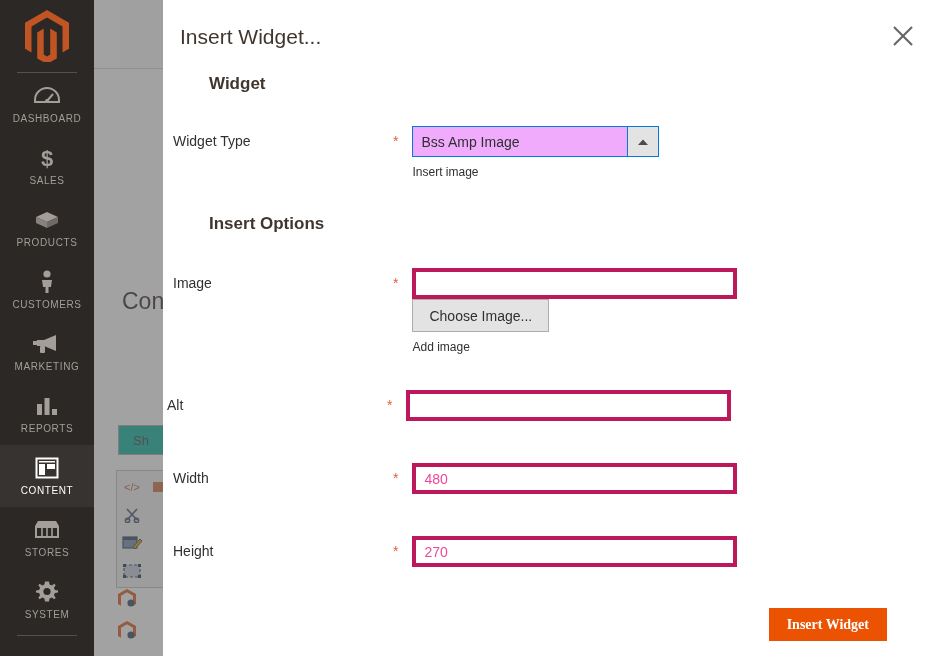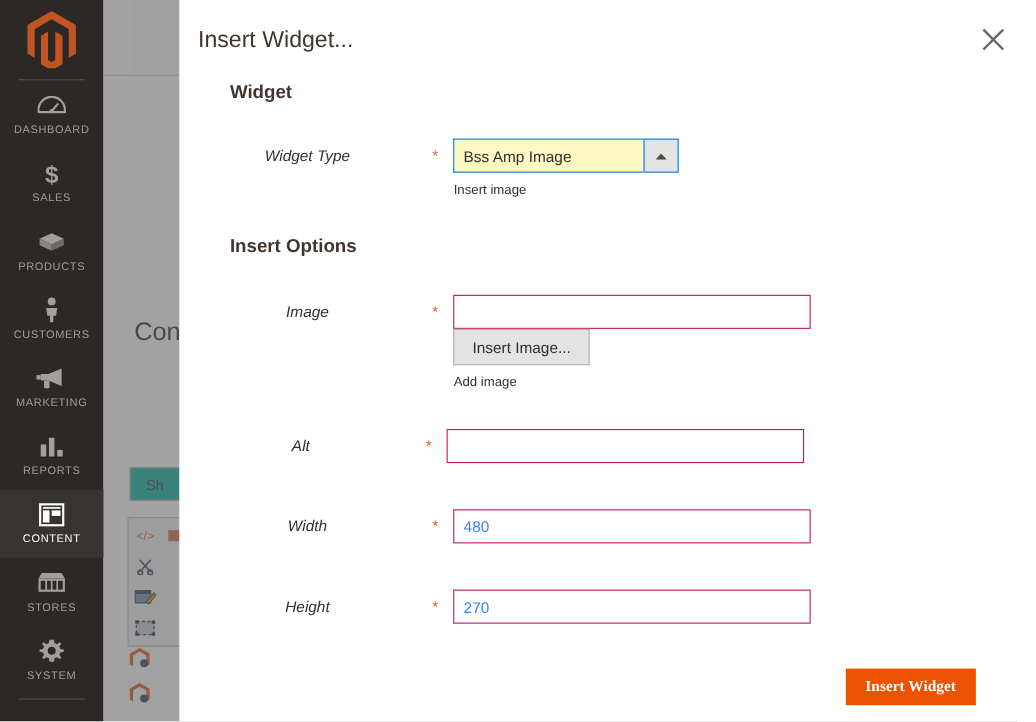--- a/index.html
+++ b/index.html
@@ -119,52 +119,52 @@
     font-size: 17px; font-weight: bold; color: #41362f;
   }
   #widget-heading { position: absolute; left: 46px; top: 74px; }
   #options-heading { position: absolute; left: 46px; top: 214px; }
 
   .field-row {
     position: absolute;
     display: flex; align-items: flex-start;
   }
   .field-label {
-    width: 213px; text-align: center;
+    width: 213px; text-align: left;
     font-size: 14px; color: #303030;
-    padding-top: 7px; white-space: nowrap; font-style: italic;
+    padding-top: 7px; white-space: nowrap;
   }
   .req-star {
     color: #e75d3b; font-size: 14px;
     margin-left: 7px; padding-top: 7px;
   }
   .field-control { margin-left: 14px; }
 
   .sel-wrap { display: flex; }
   .sel-box {
-    width: 173px; height: 31px;
+    width: 215px; height: 31px;
     border: 1px solid #007bdb; border-right: none;
-    background: #fef9c3;
+    background: #f0abfc;
     display: flex; align-items: center;
     padding: 0 8px; font-size: 14px; color: #303030;
   }
   .sel-arrow {
     width: 32px; height: 31px;
     border: 1px solid #007bdb;
     background: #e3e3e3;
     display: flex; align-items: center; justify-content: center;
   }
   .note-text {
     font-size: 12px; color: #303030; margin-top: 8px;
   }
 
   .text-input {
     width: 325px; height: 31px;
-    border: 1px solid #be185d; background: #fff;
-    font-size: 14px; color: #3b82f6;
+    border: 4px solid #be185d; background: #fff;
+    font-size: 14px; color: #ec4899;
     padding: 0 8px;
     font-family: "Liberation Sans", sans-serif;
   }
   .choose-btn {
     margin-top: 0px;
     height: 33px; padding: 0 16px;
     border: 1px solid #adadad; background: #e3e3e3;
     font-size: 14px; color: #303030; cursor: pointer;
     font-family: "Liberation Sans", sans-serif;
   }
@@ -397,21 +397,21 @@
     </div>
 
     <div class="section-heading" id="options-heading">Insert Options</div>
 
     <div class="field-row" style="left:10px; top:268px;">
       <div class="field-label">Image</div>
       <div class="req-star">*</div>
       <div class="field-control">
         <input class="text-input" type="text" value="" style="">
         <div>
-          <button class="choose-btn">Insert Image...</button>
+          <button class="choose-btn">Choose Image...</button>
         </div>
         <div class="note-text">Add image</div>
       </div>
     </div>
 
     <div class="field-row" style="left:4px; top:390px;">
       <div class="field-label">Alt</div>
       <div class="req-star">*</div>
       <div class="field-control">
         <input class="text-input" type="text" value="" style="">

